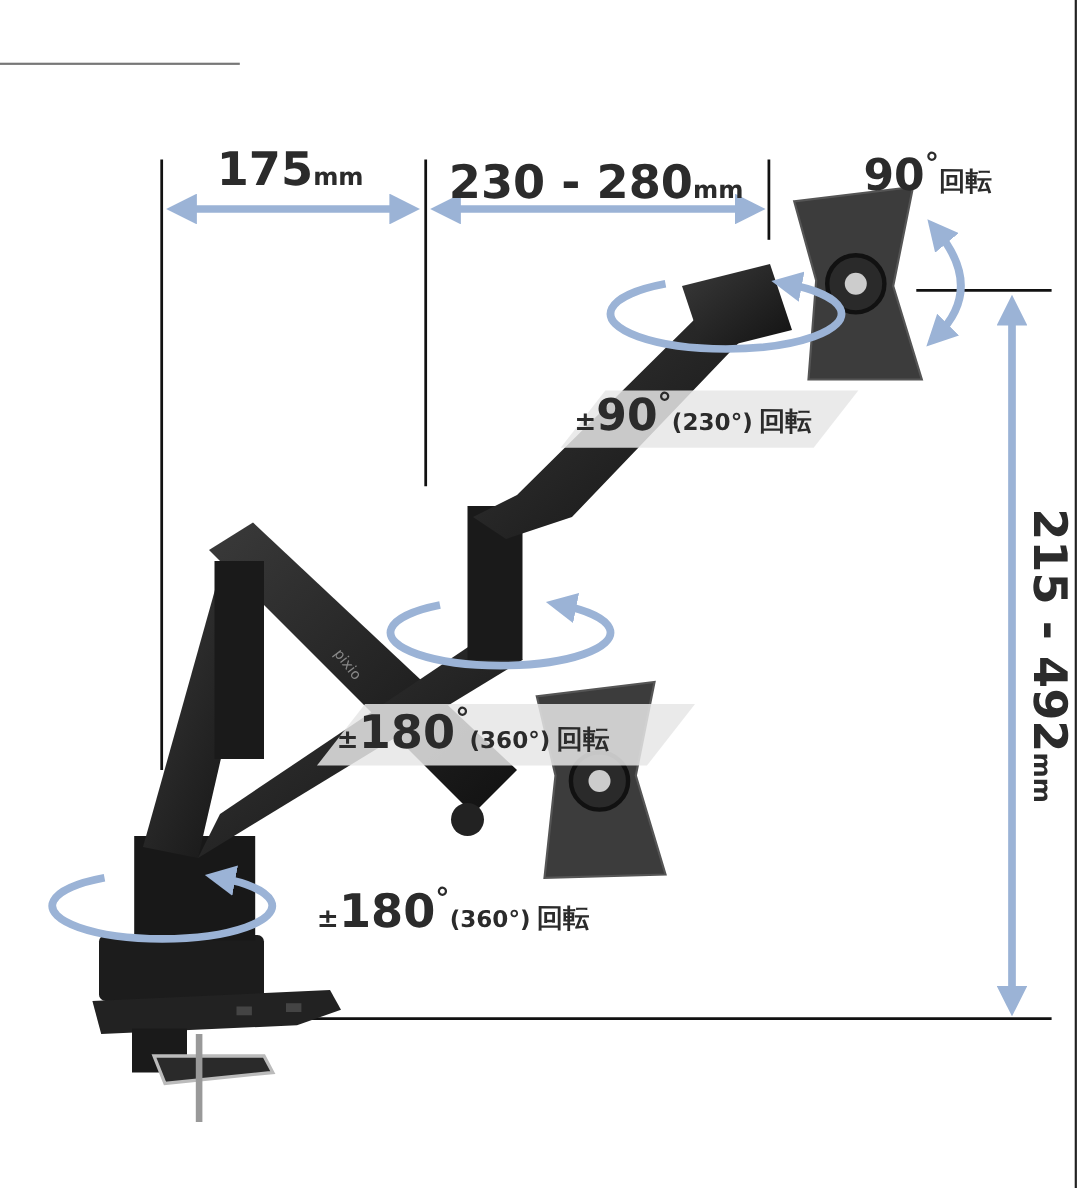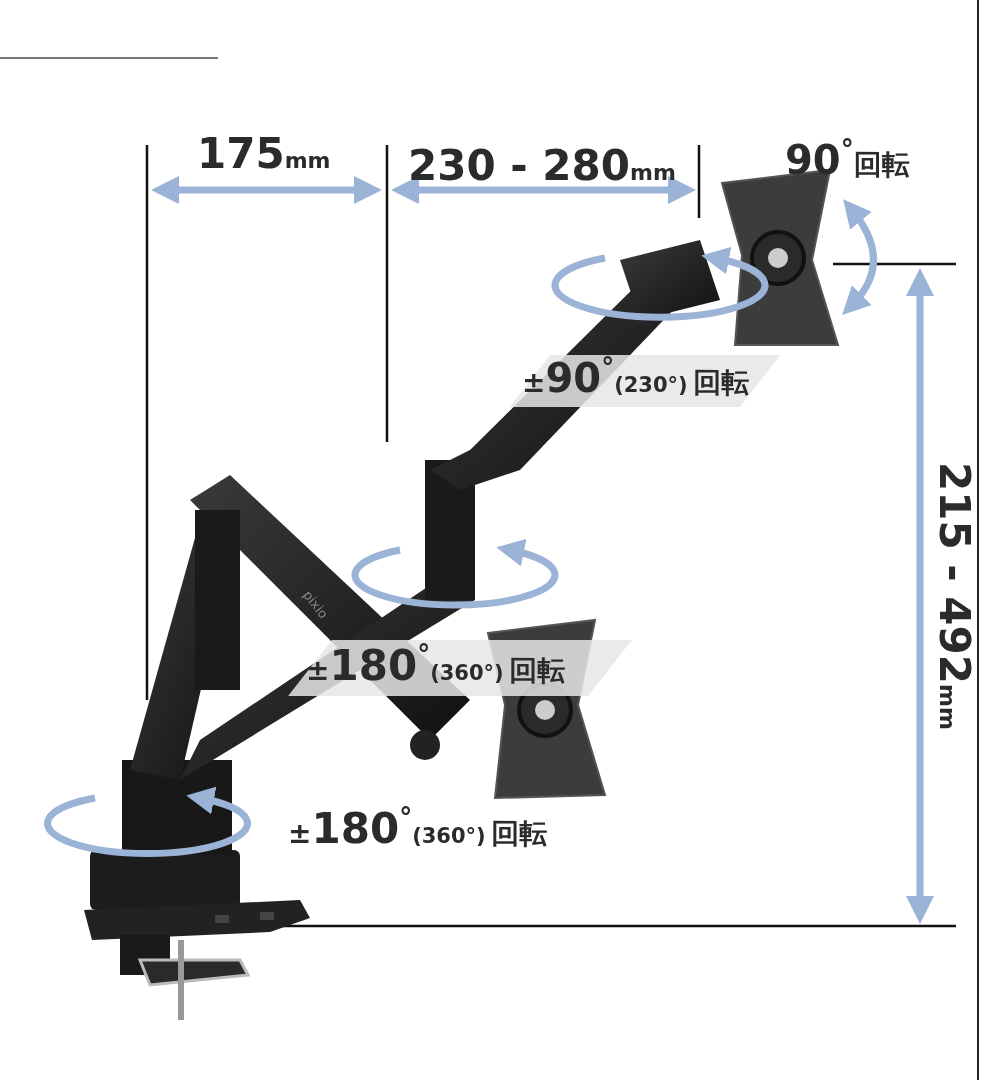--- a/index.html
+++ b/index.html
@@ -5,21 +5,21 @@
   html,body{margin:0;padding:0;background:#fff;}
   body{width:981px;height:1080px;position:relative;overflow:hidden;font-family:"DejaVu Sans","Liberation Sans",sans-serif;}
   .frame-line-right{position:absolute;left:977px;top:0;width:2px;height:1080px;background:#222;}
   .frame-line-top{position:absolute;left:0;top:57px;width:218px;height:2px;background:#777;}
   svg.stage{position:absolute;left:0;top:0;}
   .lbl{position:absolute;font-weight:bold;color:#2b2b2b;white-space:nowrap;line-height:1;}
   .lbl .big{font-size:42px;}
   .lbl .unit{font-size:22px;font-weight:600;}
   .lbl .paren{font-size:21px;font-weight:600;}
   .lbl .deg{font-size:26px;vertical-align:top;position:relative;top:-4px;}
-  .lbl .jp{font-size:28px;}
+  .lbl .jp{font-size:24px;}
   .band{position:absolute;background:rgba(230,230,230,0.85);transform:skewX(-38deg);}
   .vert{position:absolute;left:915px;top:462px;transform-origin:left top;transform:rotate(90deg) translate(0,-60px);}
 </style>
 </head>
 <body>
 
 <div class="frame-line-top"></div>
 <div class="frame-line-right"></div>
 
 <svg class="stage" width="981" height="1080" viewBox="0 0 981 1080">

